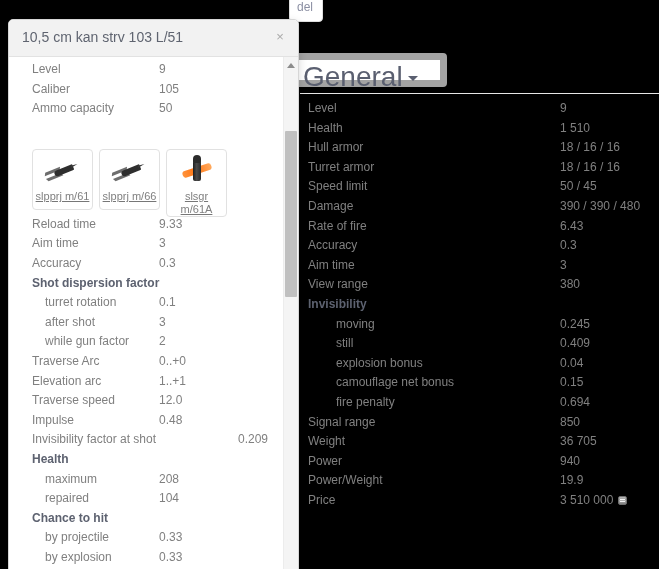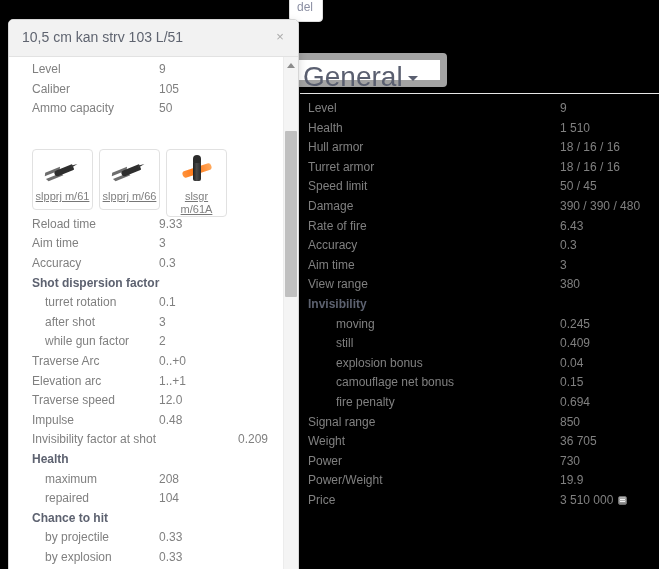--- a/index.html
+++ b/index.html
@@ -442,21 +442,21 @@
       <div class="r-row">
         <span class="r-label">Signal range</span>
         <span class="r-value">850</span>
       </div>
       <div class="r-row">
         <span class="r-label">Weight</span>
         <span class="r-value">36 705</span>
       </div>
       <div class="r-row">
         <span class="r-label">Power</span>
-        <span class="r-value">730</span>
+        <span class="r-value">940</span>
       </div>
       <div class="r-row">
         <span class="r-label">Power/Weight</span>
         <span class="r-value">19.9</span>
       </div>
       <div class="r-row">
         <span class="r-label">Price</span>
         <span class="r-value">3 510 000<span class="coin-icon"></span></span>
       </div>
     </div>

